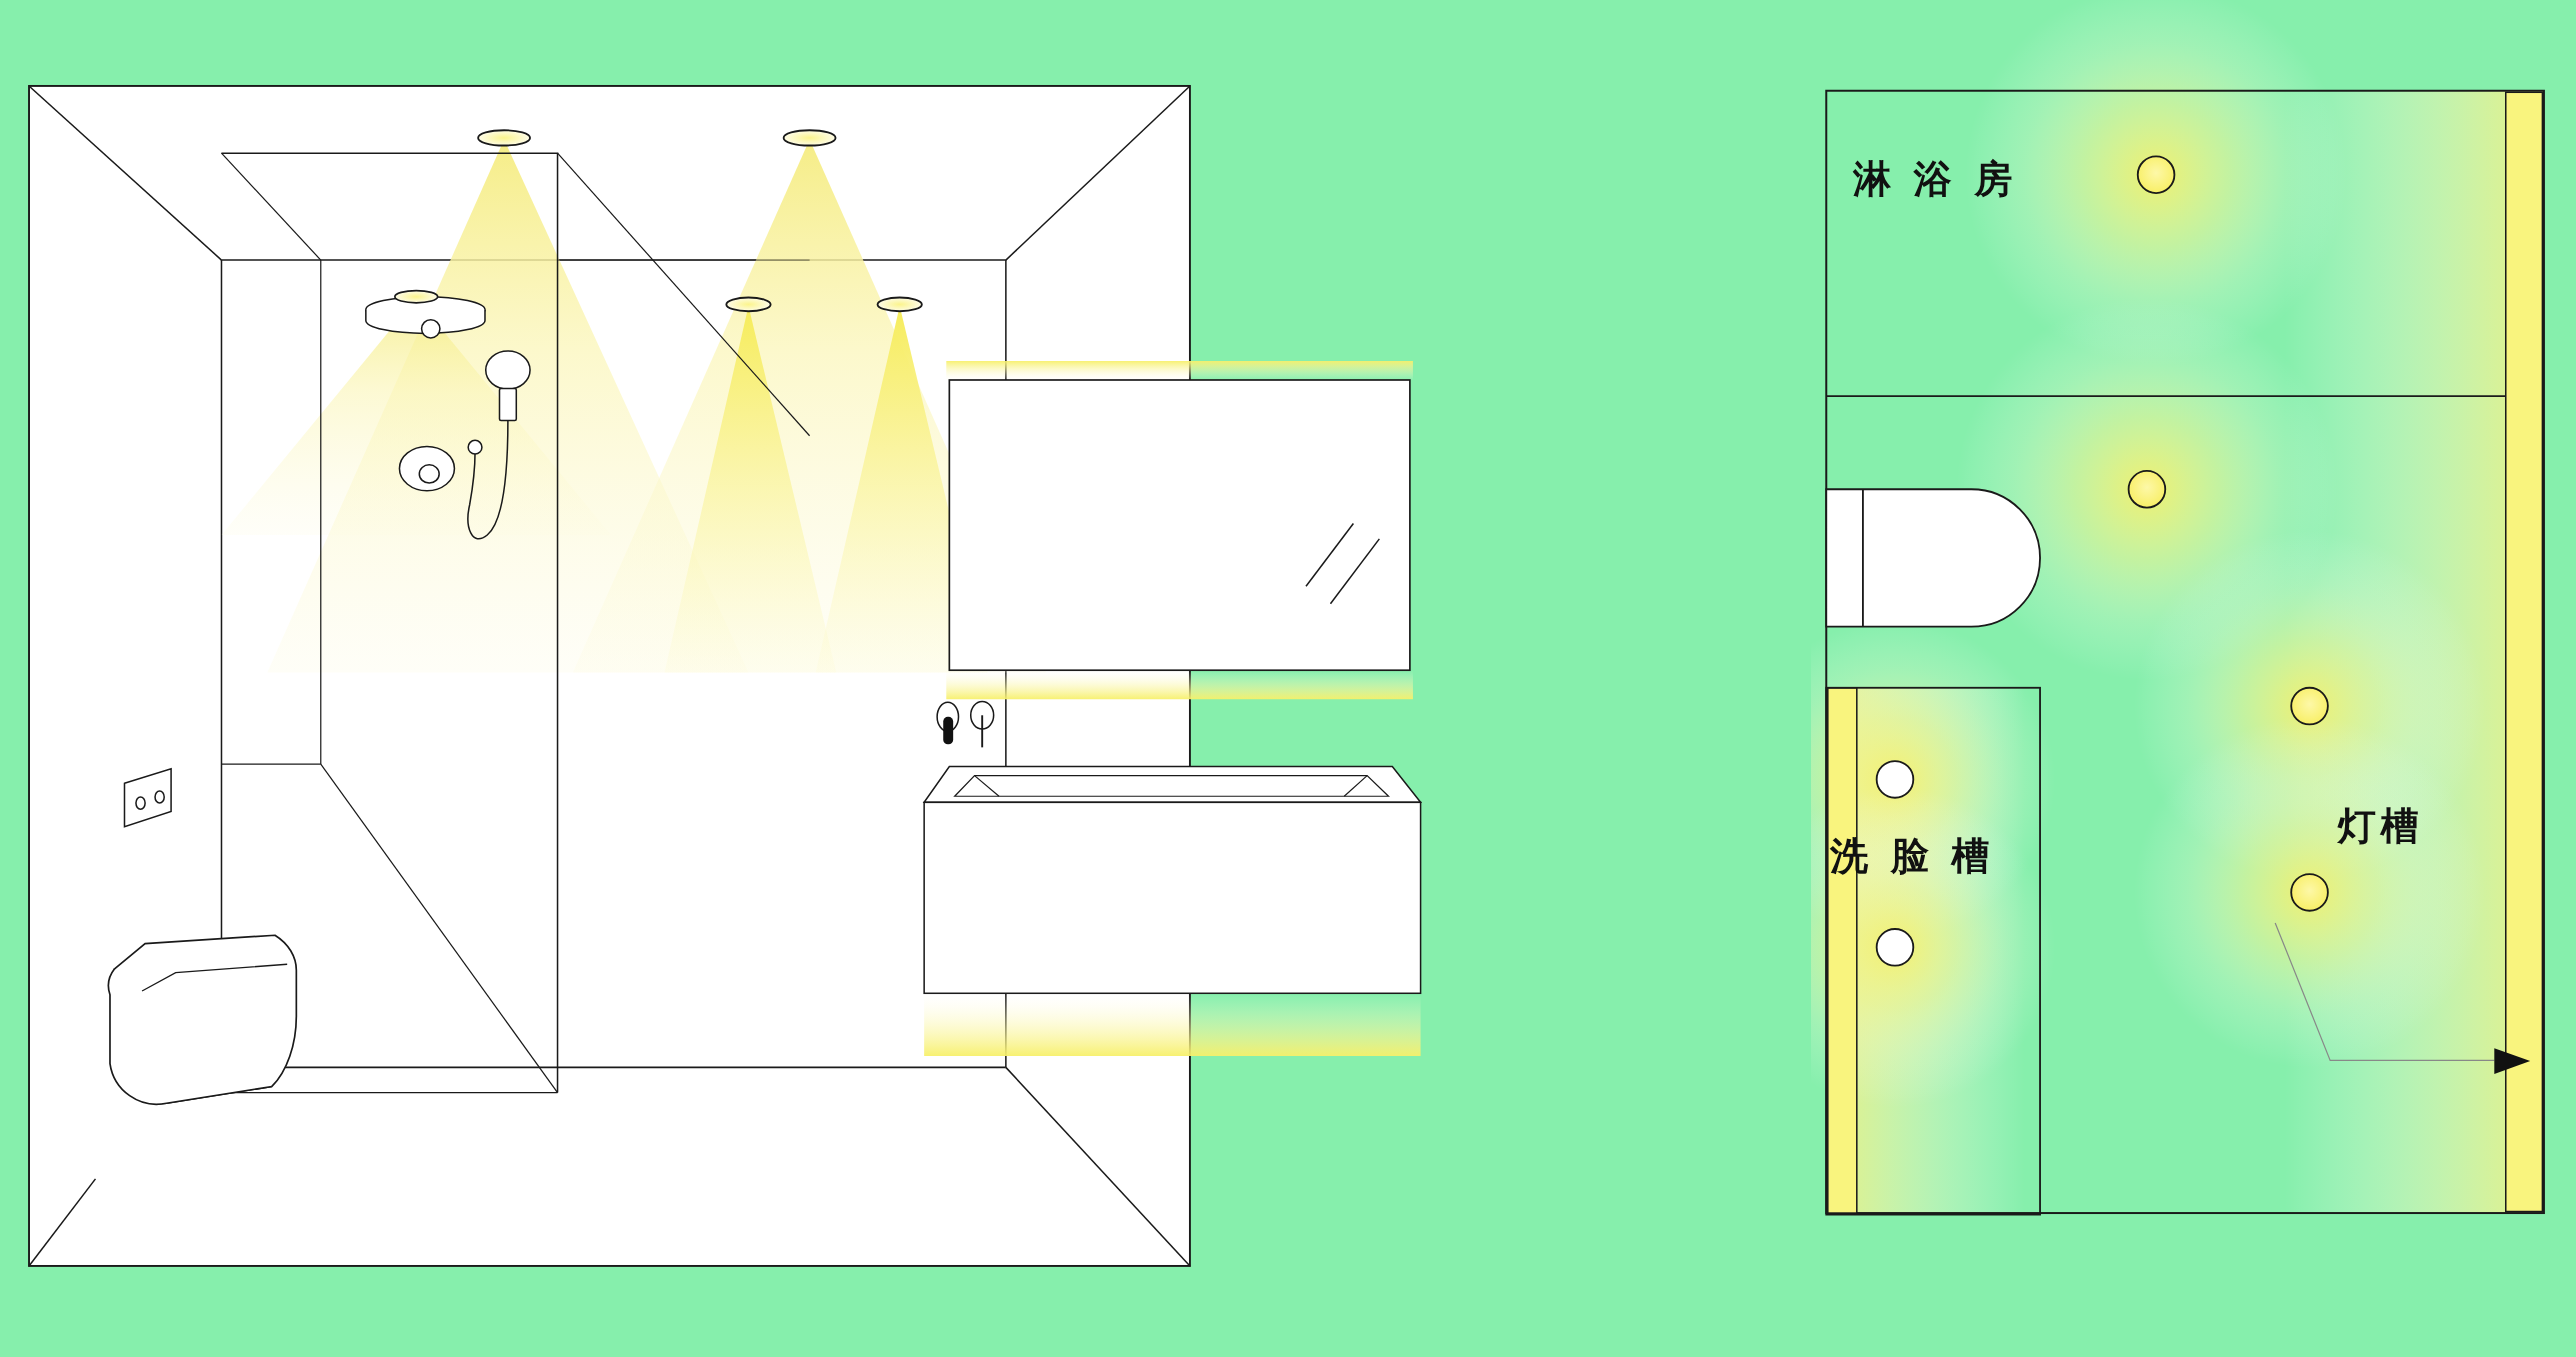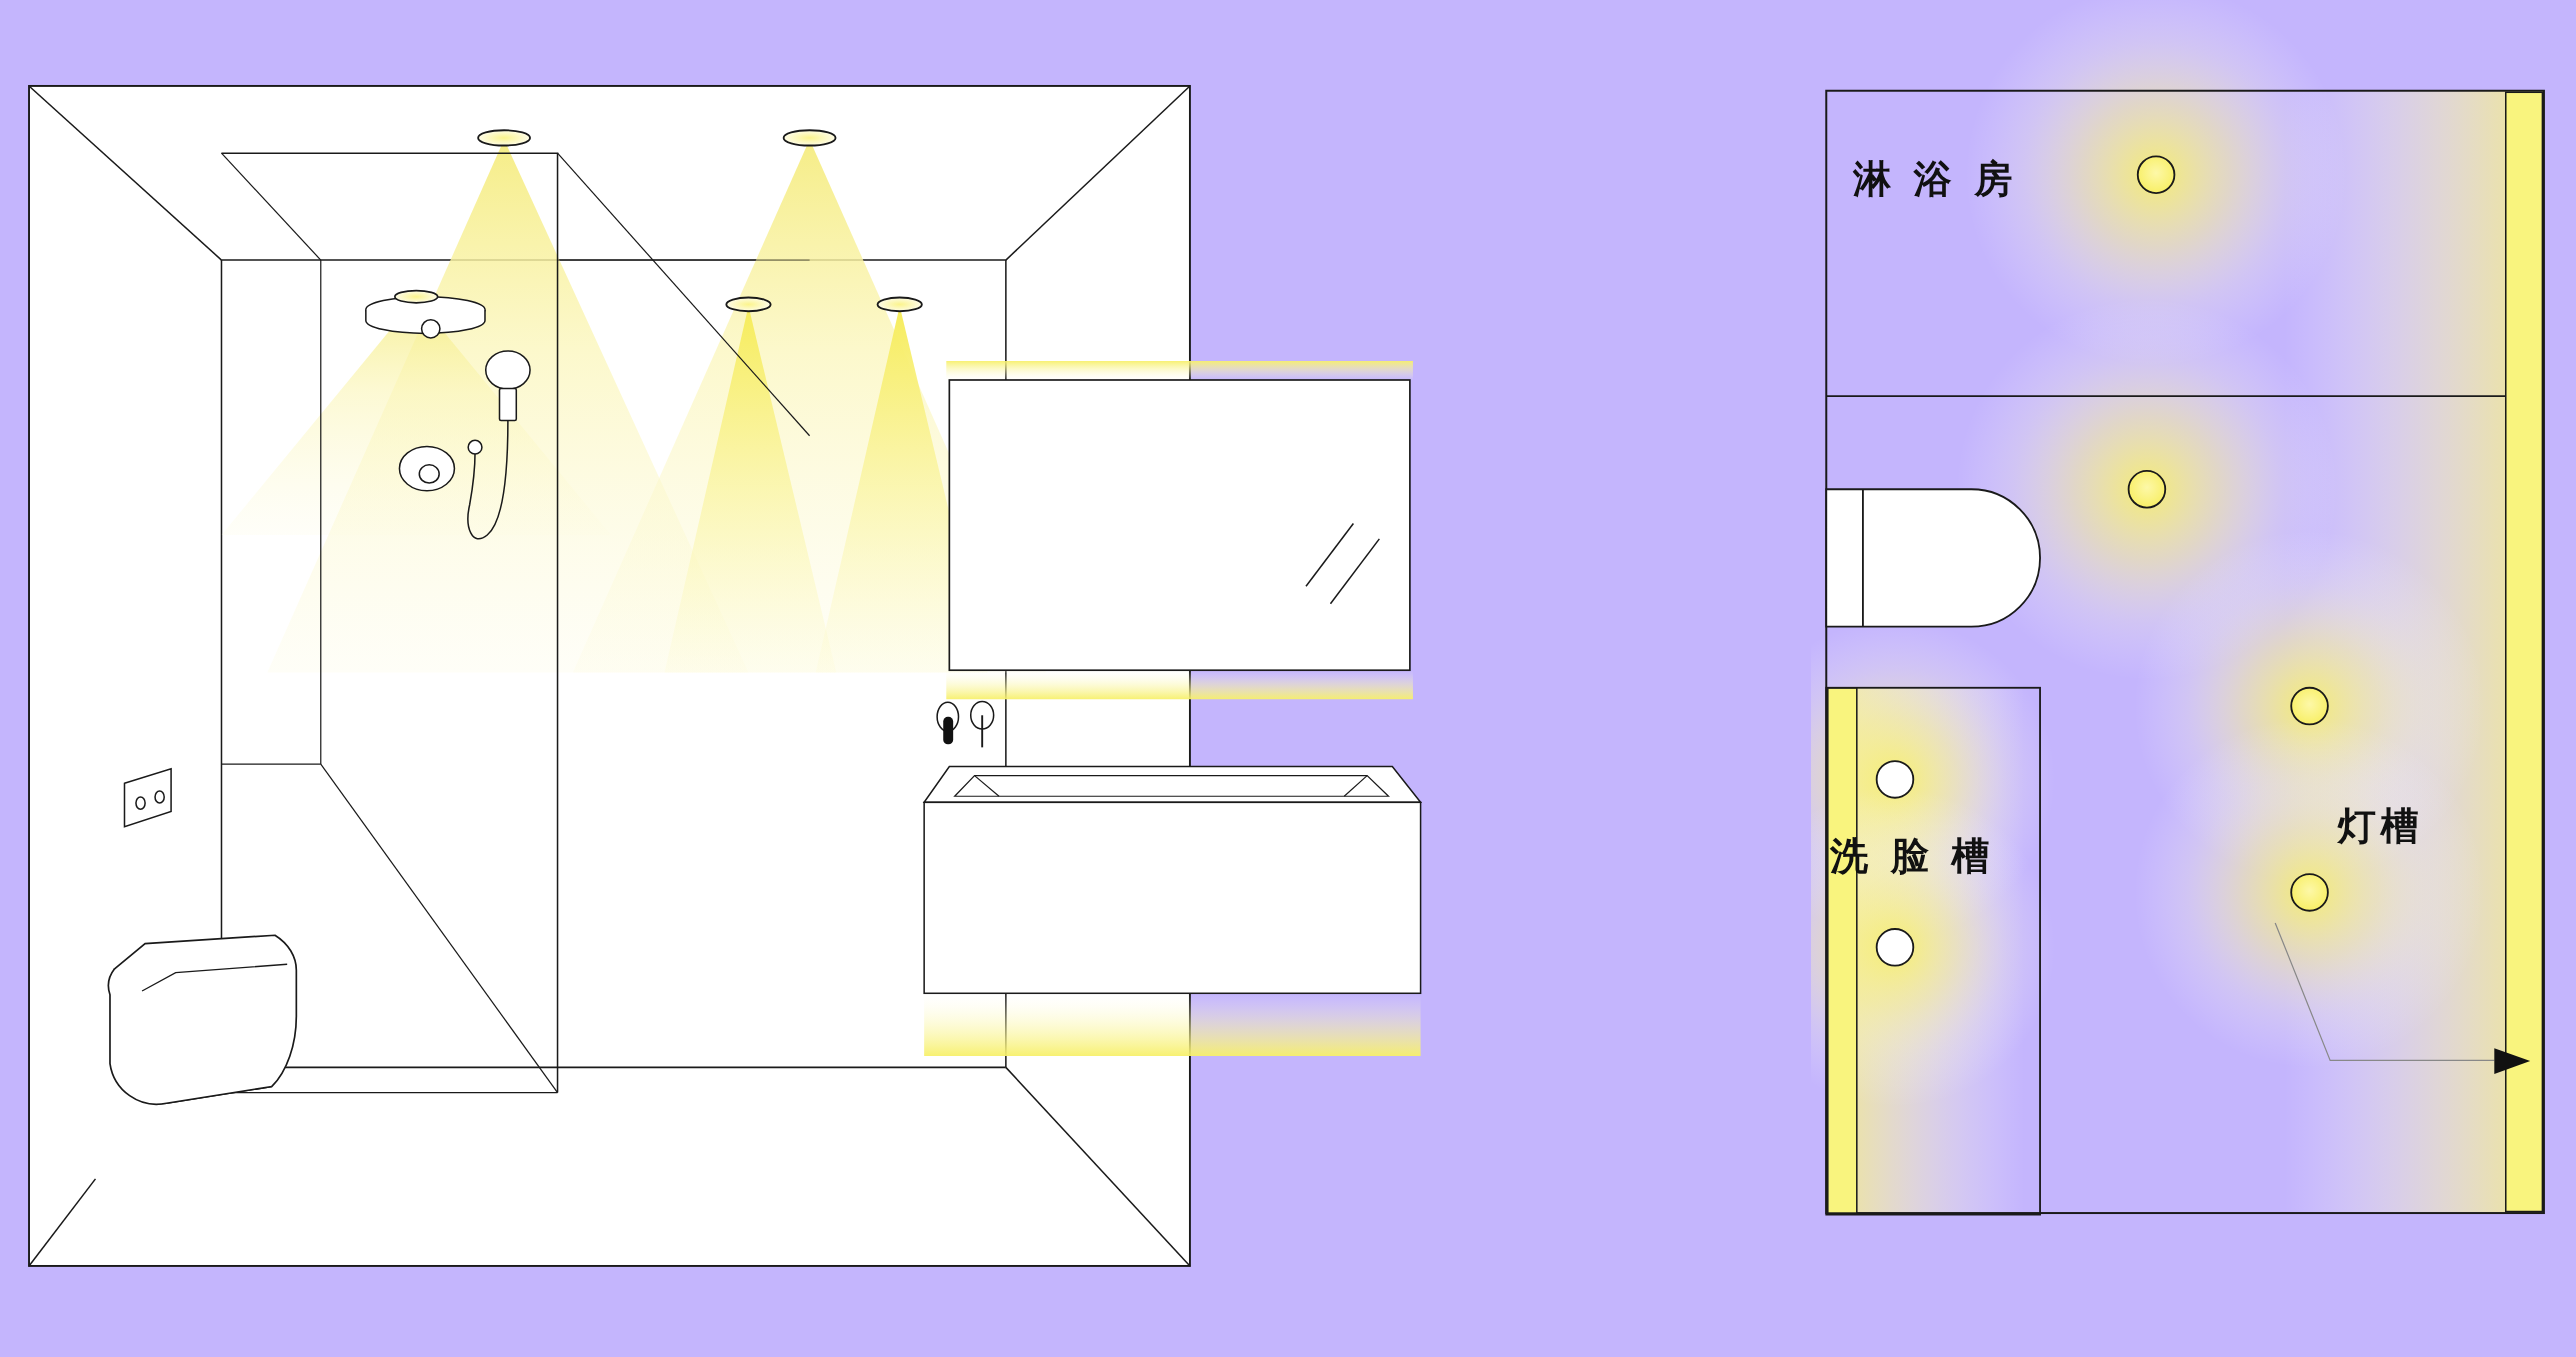--- a/index.html
+++ b/index.html
@@ -2,21 +2,21 @@
 <html style="font-size:12.2px"><head>
 <meta charset="utf-8">
 <style>
   * { margin:0; padding:0; box-sizing:border-box; }
   html,body{
     width:2576px; height:1358px;
     background:#ffffff;
     font-family:"DejaVu Sans", sans-serif;
     overflow:hidden;
   }
-  #root{ position:relative; width:2576px; height:1358px; background:#c4b5fd; }
+  #root{ position:relative; width:2576px; height:1358px; background:#86efac; }
   .panel{ position:absolute; top:0; left:0; }
   svg{ display:block; }
   .lbl{
     font-family:"DejaVu Sans", sans-serif;
     font-weight:600;
     fill:#111;
     letter-spacing:6px;
   }
 </style>
 </head>

